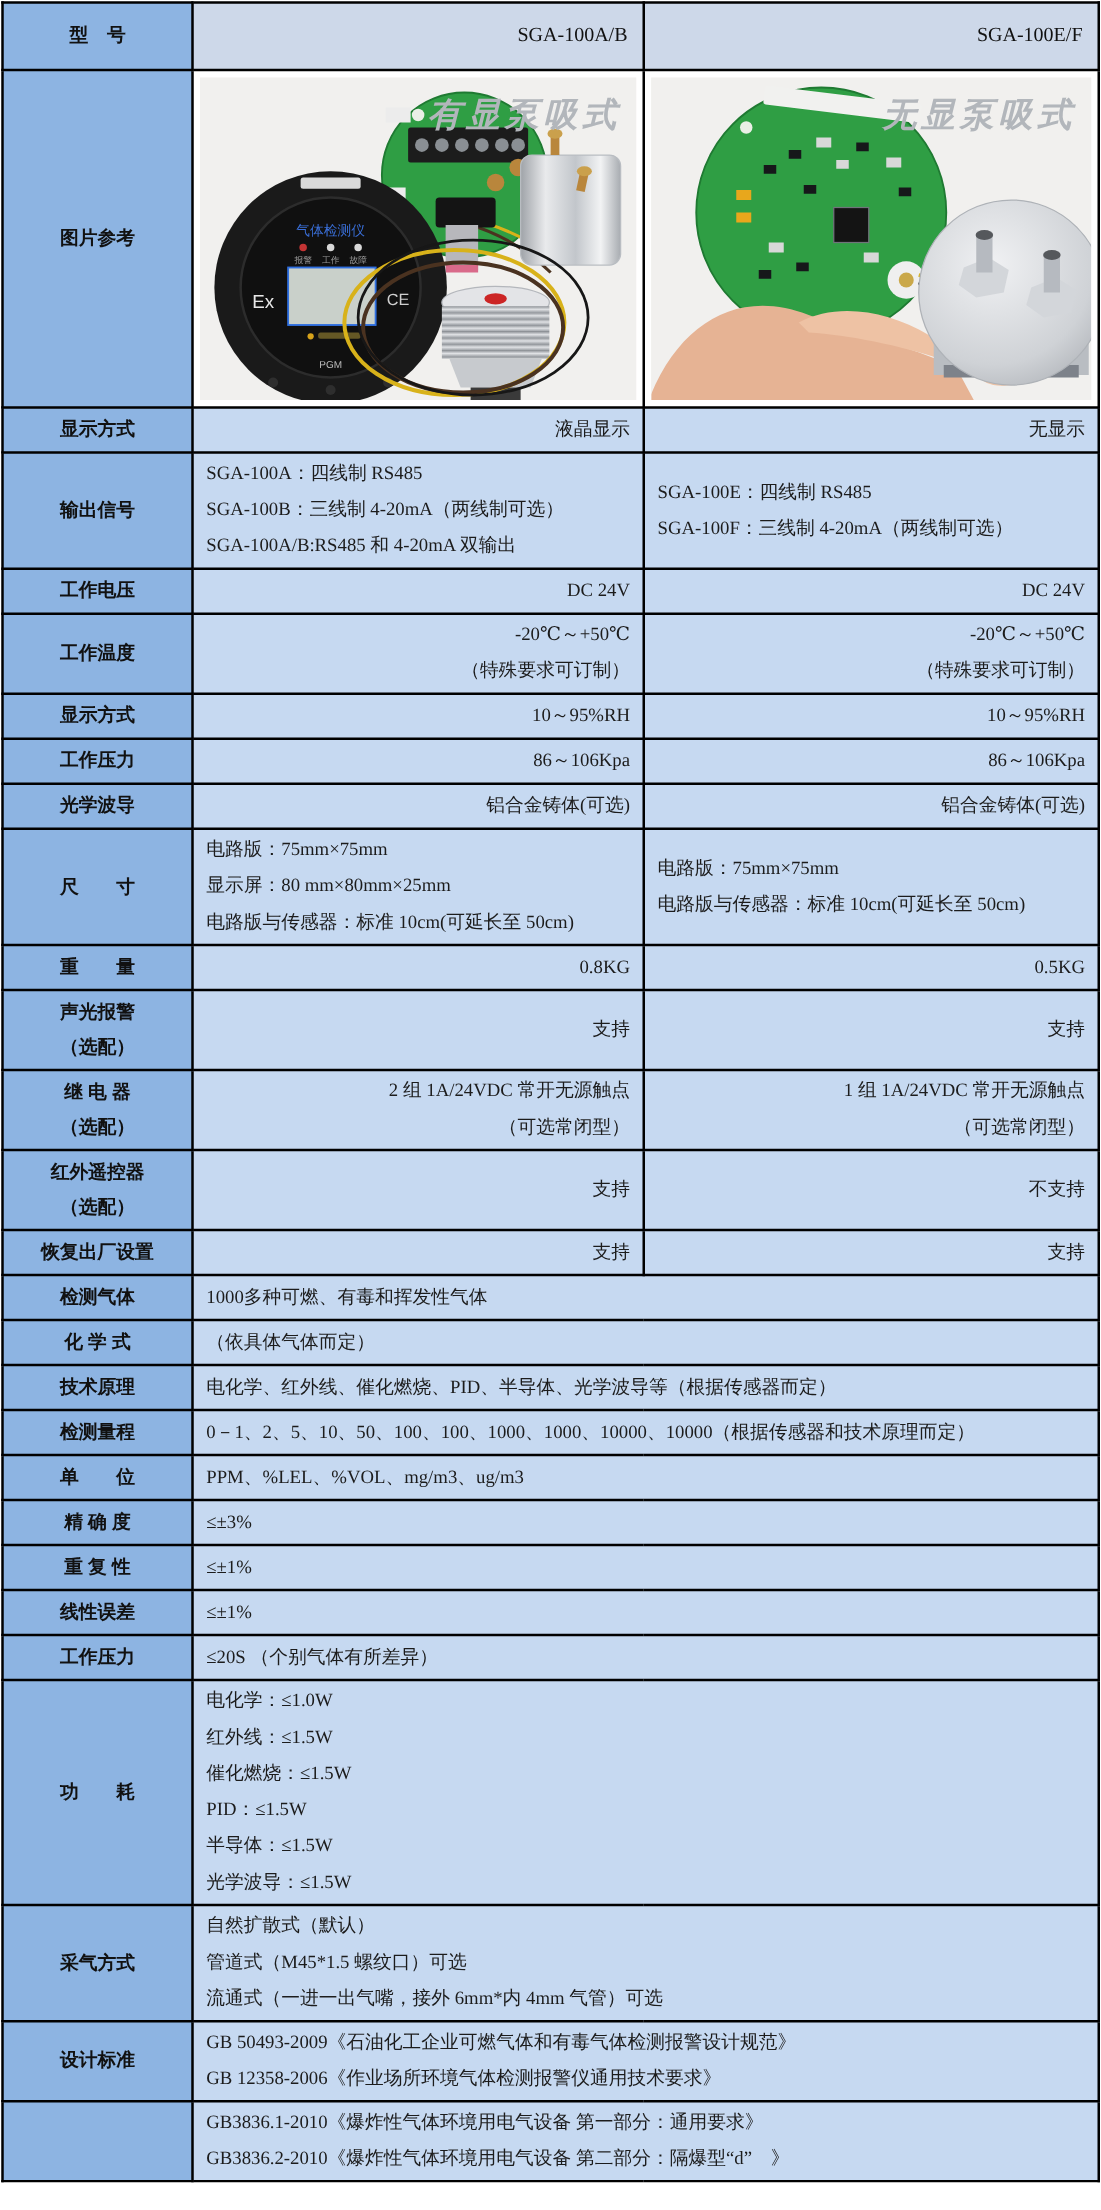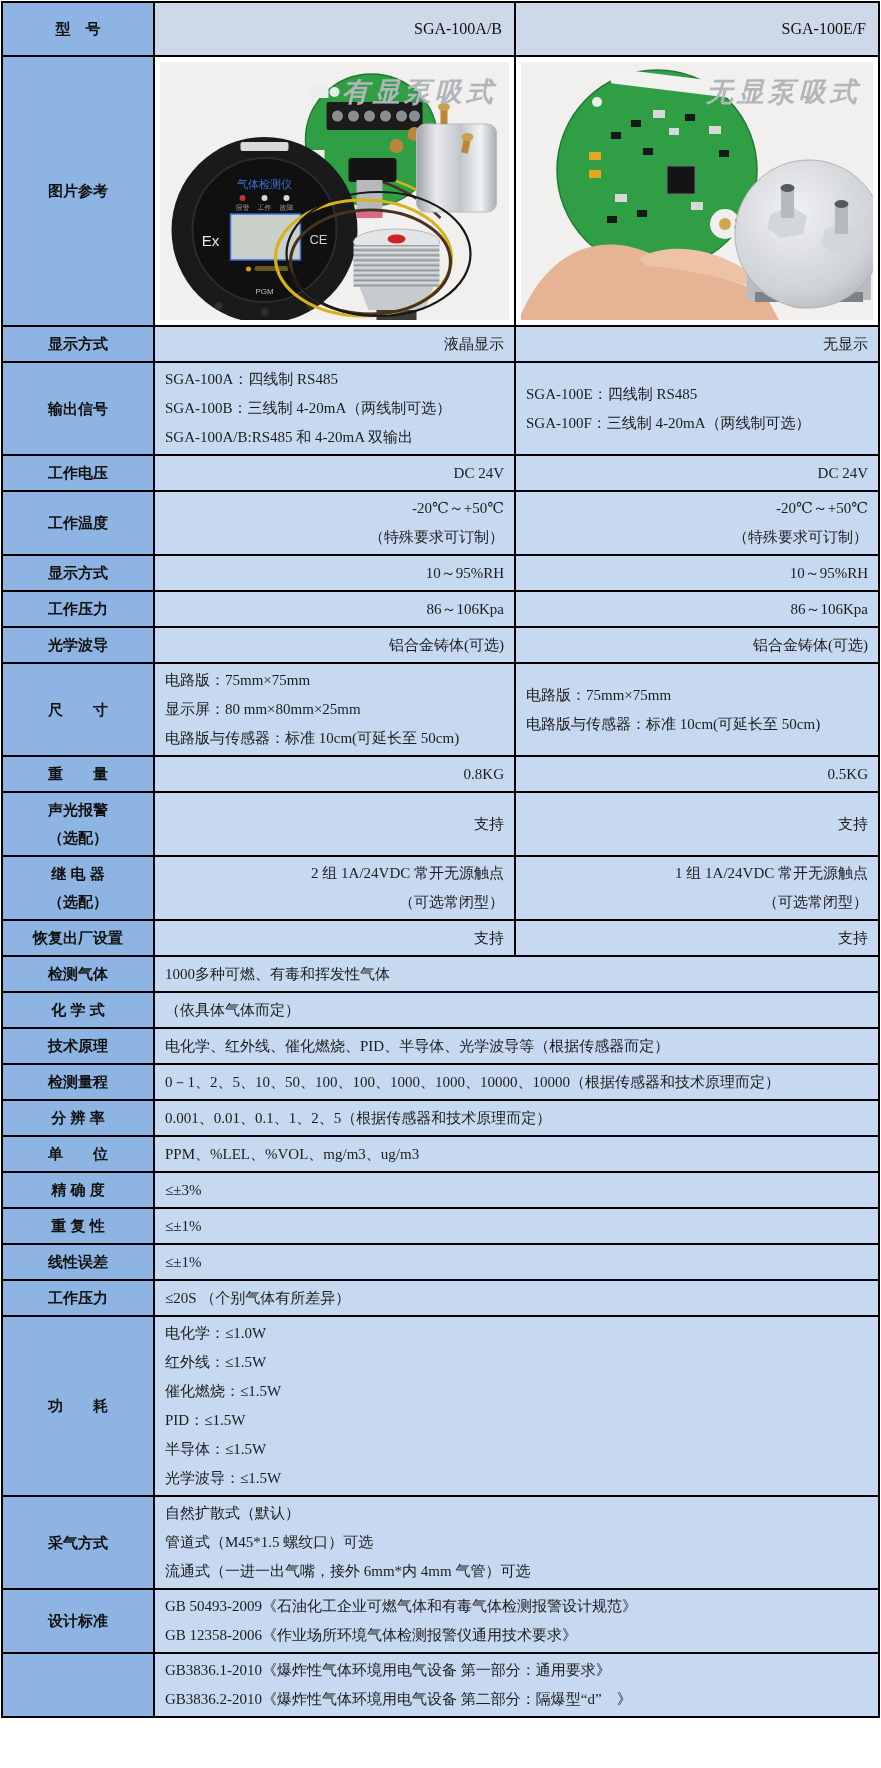--- a/index.html
+++ b/index.html
@@ -333,20 +333,32 @@
           <div>2 组 1A/24VDC 常开无源触点</div>
           <div>（可选常闭型）</div>
         </td>
         <td class="value-cell align-center">
           <div>1 组 1A/24VDC 常开无源触点</div>
           <div>（可选常闭型）</div>
         </td>
       </tr>
       <tr>
         <td class="label-cell">
+          <div>红外遥控器</div>
+          <div>（选配）</div>
+        </td>
+        <td class="value-cell align-center">
+          <div>支持</div>
+        </td>
+        <td class="value-cell align-center">
+          <div>不支持</div>
+        </td>
+      </tr>
+      <tr>
+        <td class="label-cell">
           <div>恢复出厂设置</div>
         </td>
         <td class="value-cell align-center">
           <div>支持</div>
         </td>
         <td class="value-cell align-center">
           <div>支持</div>
         </td>
       </tr>
       <tr>
@@ -372,28 +384,20 @@
         <td colspan="2" class="value-cell align-left">
           <div>电化学、红外线、催化燃烧、PID、半导体、光学波导等（根据传感器而定）</div>
         </td>
       </tr>
       <tr>
         <td class="label-cell">
           <div>检测量程</div>
         </td>
         <td colspan="2" class="value-cell align-left">
           <div>0－1、2、5、10、50、100、100、1000、1000、10000、10000（根据传感器和技术原理而定）</div>
-        </td>
-      </tr>
-      <tr>
-        <td class="label-cell">
-          <div>分 辨 率</div>
-        </td>
-        <td colspan="2" class="value-cell align-left">
-          <div>0.001、0.01、0.1、1、2、5（根据传感器和技术原理而定）</div>
         </td>
       </tr>
       <tr>
         <td class="label-cell">
           <div>单　　位</div>
         </td>
         <td colspan="2" class="value-cell align-left">
           <div>PPM、%LEL、%VOL、mg/m3、ug/m3</div>
         </td>
       </tr>

